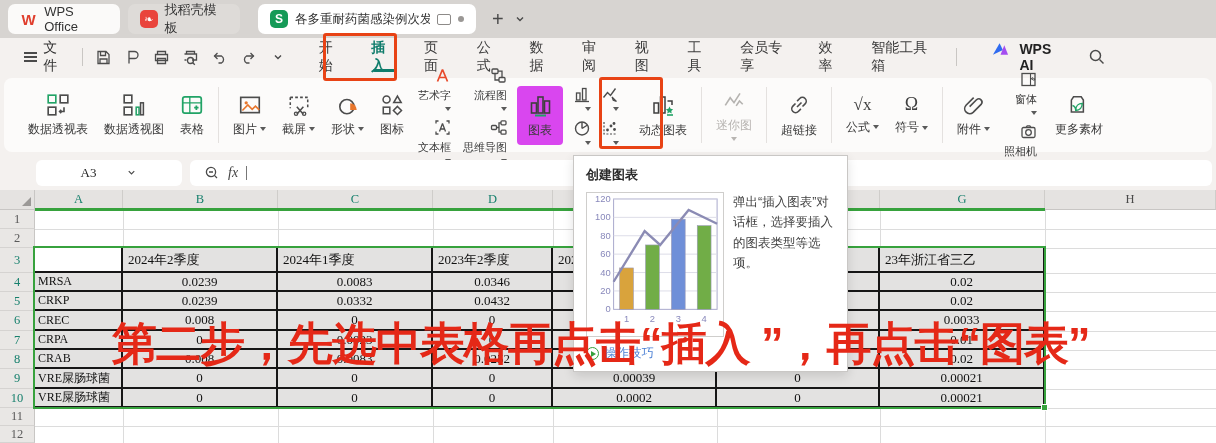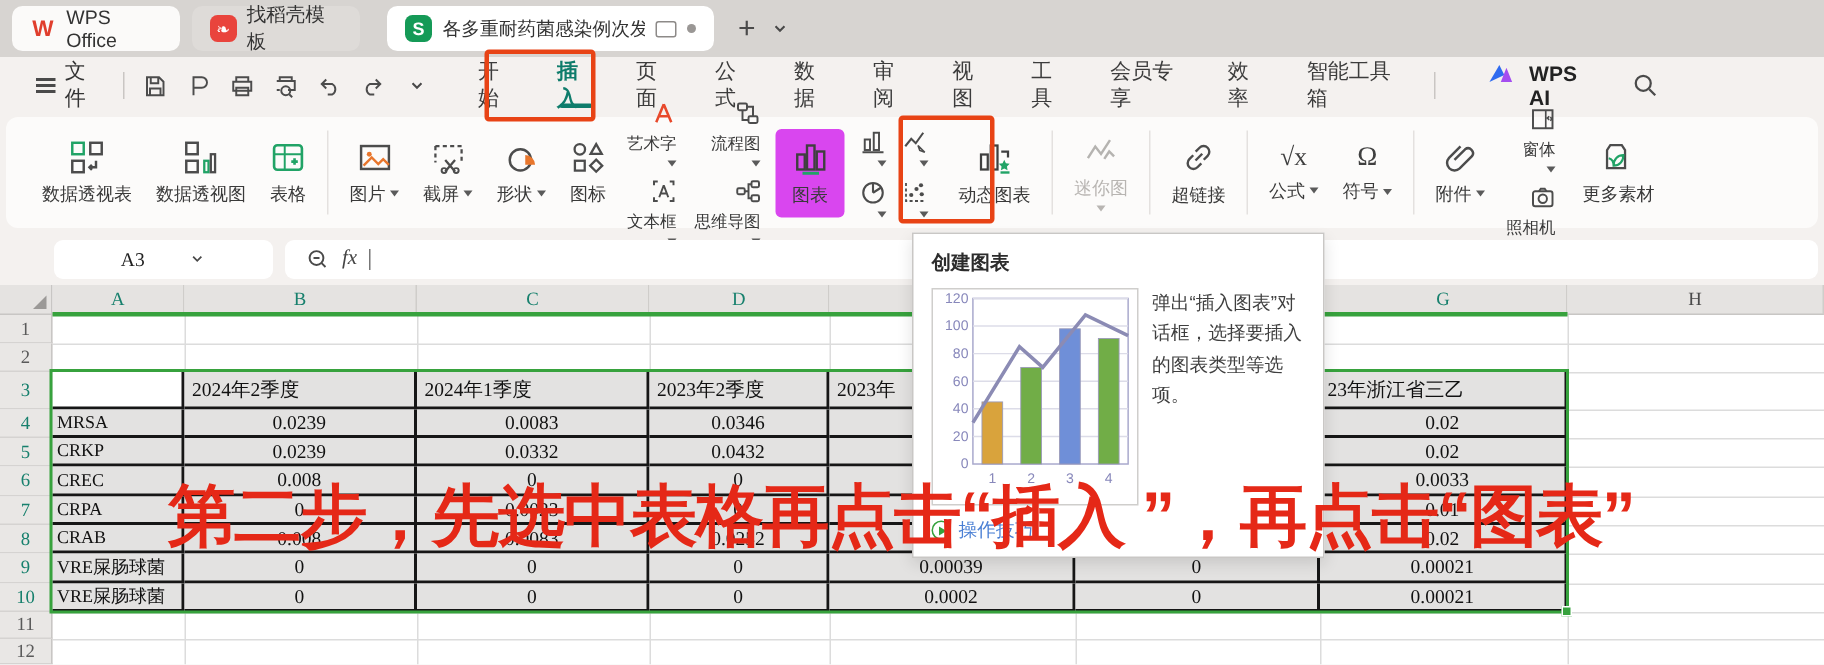--- a/index.html
+++ b/index.html
@@ -72,21 +72,21 @@
   .hline { position:absolute; height:1px; background:#dcdcdc; left:35px; width:1181px; }
   .tablegrid { position:absolute; left:35px; top:58px; width:1010px; height:160px; display:grid; grid-template-columns:88px 155px 155px 120px 164px 163px 165px; grid-template-rows:25px 19px 19px 20px 19px 19px 20px 19px; z-index:4; }
   .tcell { background:#e3e2e1; border-right:2px solid #161616; border-bottom:2px solid #161616; font-family:"Liberation Serif", serif; font-size:13px; color:#111; display:flex; align-items:center; overflow:hidden; }
   .tcell.active-cell { background:#ffffff; border-right-width:2px; }
   .tcell.thead { padding-left:5px; white-space:nowrap; }
   .tcell.tlabel { padding-left:3px; font-size:12px; white-space:nowrap; }
   .tcell.tval { justify-content:center; }
   .sel-outline { position:absolute; left:33px; top:56px; width:1013px; height:163px; border:2.5px solid #37a23d; z-index:6; pointer-events:none; }
   .fill-handle { position:absolute; right:-4px; bottom:-4px; width:7px; height:7px; background:#37a23d; border:1px solid #fff; }
   
-  .popup { position:absolute; left:608px; top:155px; width:275px; height:217px; background:#fff; border:1px solid #c9c7c5; box-shadow:0 4px 10px rgba(0,0,0,.12); z-index:20; padding:10px 12px; }
+  .popup { position:absolute; left:573px; top:155px; width:275px; height:217px; background:#fff; border:1px solid #c9c7c5; box-shadow:0 4px 10px rgba(0,0,0,.12); z-index:20; padding:10px 12px; }
   .popup-title { font-size:13px; font-weight:bold; color:#2c2c2c; }
   .popup-body { display:flex; gap:9px; margin-top:8px; }
   .pchart { width:138px; height:145px; border:1px solid #cfcecc; background:#fff; flex:0 0 auto; }
   .pdesc { font-size:12.5px; color:#3f3f3f; line-height:1.62; }
   .plink { display:flex; align-items:center; gap:5px; margin-top:8px; font-size:12.5px; color:#4a7fd4; }
   .play-ic { width:13px; height:13px; border:1.4px solid #35a13c; border-radius:50%; display:flex; align-items:center; justify-content:center; }
   .play-ic::after { content:""; width:0; height:0; border-left:5px solid #35a13c; border-top:3px solid transparent; border-bottom:3px solid transparent; margin-left:1px; }
   
   .red-box { position:absolute; border:3px solid #e84315; border-radius:3px; z-index:40; pointer-events:none; }
   .red-box.insert { left:323px; top:33px; width:74px; height:48px; }

